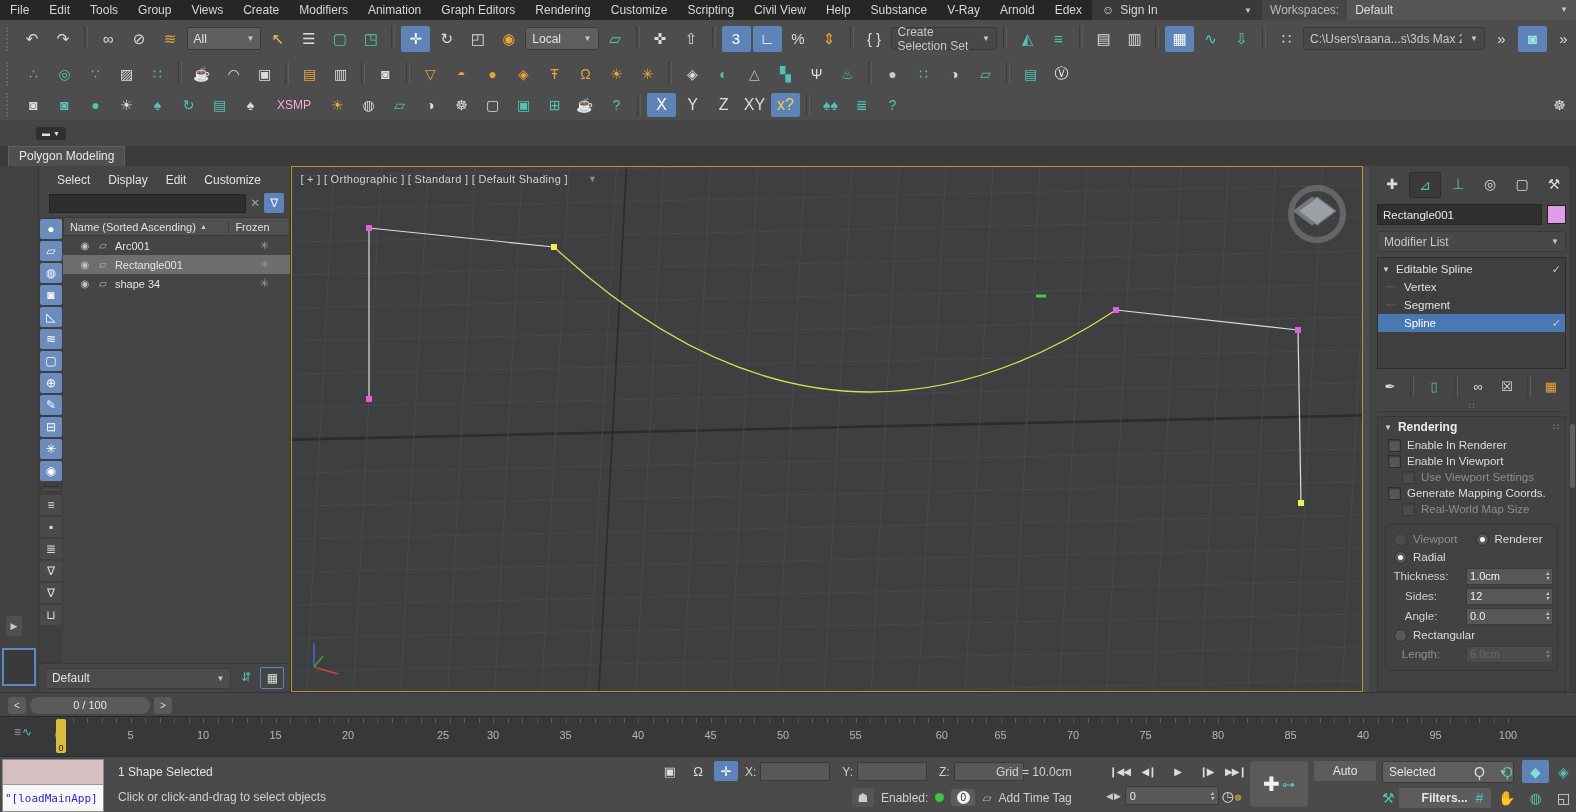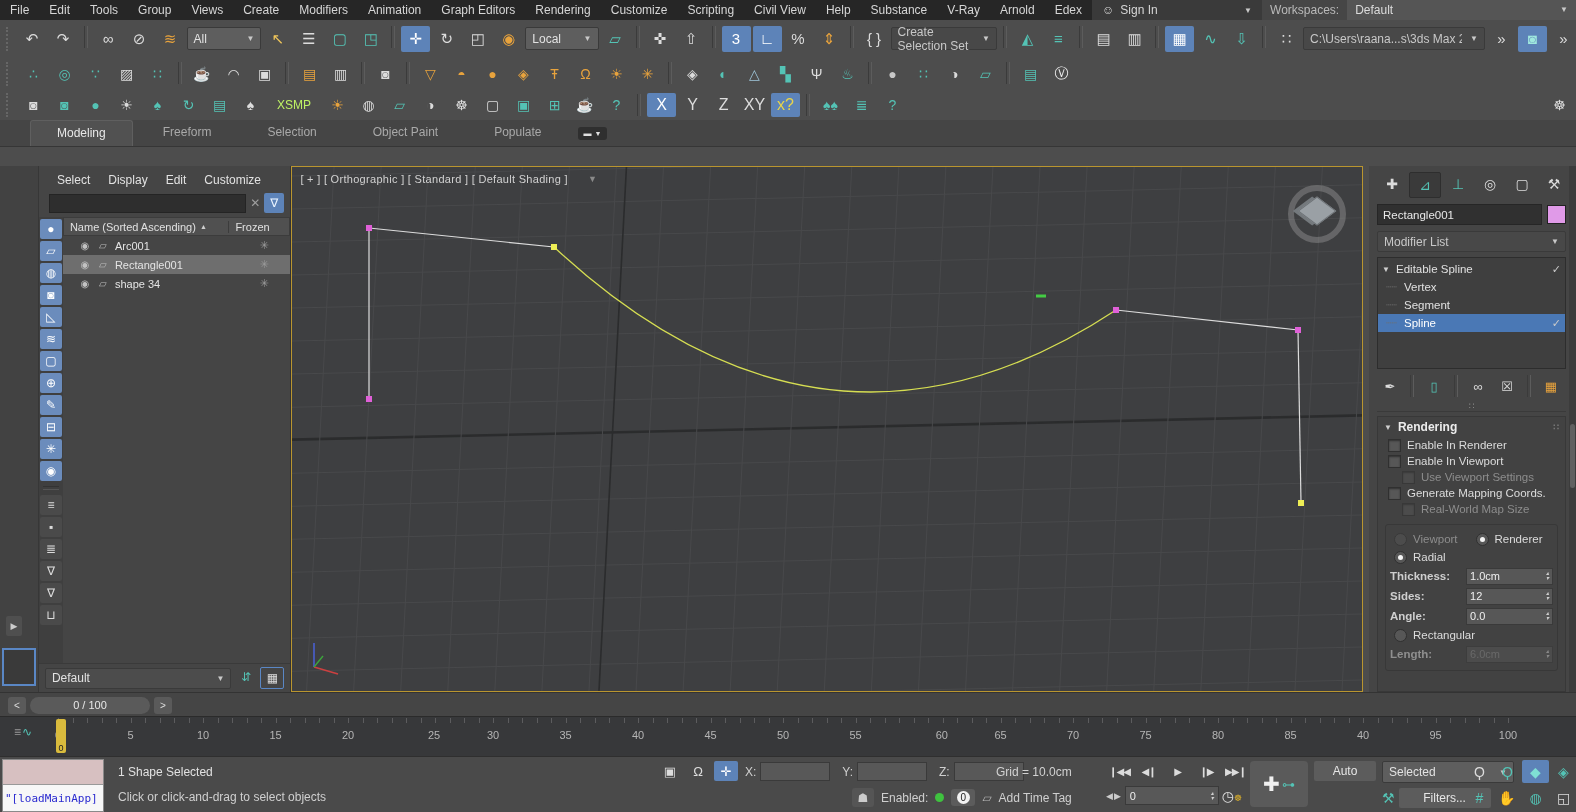--- a/index.html
+++ b/index.html
@@ -19,21 +19,21 @@
   #tb2{top:57px;height:33px;background:#4d4d4d;border-bottom:1px solid #404040;padding-left:6px;gap:2px;}
   #tb3{top:90px;height:30px;background:#4d4d4d;border-bottom:1px solid #3a3a3a;padding-left:6px;gap:2px;}
   .ibtn{min-width:27px;height:26px;display:flex;align-items:center;justify-content:center;
         color:#dcdcdc;font-size:15px;border-radius:2px;white-space:nowrap;padding:0 1px;}
   #tb2 .ibtn,#tb3 .ibtn{height:24px;font-size:14px;}
   .ibtn.on{background:#5d83b8;color:#fff;}
   .sep{width:2px;height:22px;border-left:1px solid #3b3b3b;border-right:1px solid #5c5c5c;margin:0 4px;}
   .combo{display:flex;align-items:center;background:#5e5e5e;border:1px solid #3a3a3a;border-radius:2px;
          height:21px;padding:0 6px;color:#e2e2e2;font-size:12px;}
   .combo.dark{background:#484848;color:#c8c8c8;}
-  .xsmp{color:#bef264;font-size:12px;padding:0 10px;}
+  .xsmp{color:#f9a8d4;font-size:12px;padding:0 10px;}
   .grip{width:5px;height:24px;border-left:2px dotted #666;margin-right:4px;}
   
   #rtabs{top:120px;height:26px;background:#454545;font-size:12px;border-bottom:1px solid #363636;padding-left:30px;gap:4px;}
   .rtab{padding:0 26px;line-height:25px;color:#a9a9a9;}
   .rtab.on{background:#515151;color:#e8e8e8;border:1px solid #5f5f5f;border-bottom:none;border-radius:3px 3px 0 0;}
   #rminim{display:flex;align-items:center;gap:3px;background:#2f2f2f;border-radius:3px;height:13px;padding:0 6px;color:#e0e0e0;font-size:8px;margin-left:6px;}
   #rsub{top:146px;height:20px;background:#3b3b3b;font-size:12px;}
   #polychip{margin-left:8px;background:#4f4f4f;border:1px solid #606060;border-bottom:none;padding:0 10px;line-height:19px;color:#e6e6e6;}
   
   #main{position:absolute;top:166px;left:0;width:1576px;height:526px;display:flex;}
@@ -105,21 +105,21 @@
   .chk.dis{color:#8d8d8d;}
   .cb{width:11px;height:11px;background:#575757;border:1px solid #303030;box-shadow:inset 0 1px 2px rgba(0,0,0,.45);flex:none;}
   .dis .cb{opacity:.5;}
   #groupbox{border:1px solid #383838;border-radius:3px;margin:7px 7px 0 7px;padding:5px 4px 6px 4px;}
   .rdrow{display:flex;align-items:center;gap:6px;height:18px;padding-left:4px;color:#dcdcdc;}
   .rdrow.dis{color:#8d8d8d;}
   .rd{width:11px;height:11px;border-radius:50%;background:#575757;border:1px solid #303030;flex:none;display:flex;align-items:center;justify-content:center;}
   .rd.sel::after{content:"";width:5px;height:5px;border-radius:50%;background:#f4f4f4;}
   .dis2{opacity:.5;}
   .frow{display:flex;align-items:center;height:20px;}
-  .frow .lbl{width:66px;text-align:left;color:#cfcfcf;padding-right:14px;font-weight:bold;}
+  .frow .lbl{width:66px;text-align:center;color:#cfcfcf;padding-right:14px;}
   .frow.dis .lbl,.frow.dis .fld{color:#8f8f8f;}
   .fld{display:flex;align-items:center;background:#575757;border:1px solid #3a3a3a;height:15px;padding:0 3px;font-size:11px;color:#f0f0f0;width:84px;}
   .fld .spn{display:flex;flex-direction:column;margin-left:auto;font-size:6px;line-height:5px;color:#cfcfcf;}
   #cmdscroll{position:absolute;right:0;top:0;width:7px;height:526px;background:#3c3c3c;}
   #cmdthumb{position:absolute;right:1px;top:258px;width:5px;height:64px;background:#606060;border-radius:3px;}
   
   #tlrow{top:692px;height:24px;background:#454545;border-top:1px solid #333;padding-left:8px;gap:4px;}
   .tbtn{width:18px;height:17px;background:#5a5a5a;border-radius:3px;display:flex;align-items:center;justify-content:center;color:#ddd;font-size:10px;}
   #tltrack{width:120px;height:17px;background:#5a5a5a;border-radius:9px;display:flex;align-items:center;justify-content:center;font-size:11px;color:#e8e8e8;}
   #rulerrow{top:716px;height:40px;background:#37383a;border-top:1px solid #2b2b2b;}
@@ -156,21 +156,21 @@
   #clock{font-size:14px;color:#ddd;}
   #clock b{color:#e0b32a;font-size:9px;font-weight:normal;}
   #keybtn{position:absolute;left:1250px;top:4px;width:58px;height:46px;background:#5a5a5a;border-radius:4px;display:flex;align-items:center;justify-content:center;color:#f0f0f0;font-size:20px;}
   #keybtn b{color:#54c3b5;font-size:13px;font-weight:normal;margin-left:2px;}
   #autocol{position:absolute;left:1314px;top:4px;display:flex;flex-direction:row;gap:16px;}
   .sbtn{width:62px;height:20px;background:#5c5c5c;border-radius:2px;display:flex;align-items:center;justify-content:center;color:#e6e6e6;}
   #selcol{position:absolute;left:1382px;top:4px;display:flex;flex-direction:column;gap:5px;}
   #seldd{width:118px;height:20px;}
   #filtrow{display:flex;align-items:center;gap:4px;}
   #keyfilter{color:#54c3b5;font-size:14px;}
-  #filtersbtn{width:92px;height:20px;background:#5c5c5c;border-radius:2px;display:flex;align-items:center;justify-content:center;color:#e6e6e6;}
+  #filtersbtn{width:92px;height:20px;background:#5c5c5c;border-radius:2px;display:flex;align-items:center;justify-content:center;color:#e6e6e6;font-weight:bold;}
   #navgrid{position:absolute;left:1466px;top:3px;display:grid;grid-template-columns:repeat(4,27px);grid-auto-rows:25px;gap:1px;}
   #navgrid .ibtn{min-width:25px;height:23px;font-size:14px;}
 </style>
 </head>
 <body>
 
 <div id="app">
 
   <div class="row" id="menubar">
     <div style="display:flex">
@@ -367,32 +367,27 @@
     <div style="display:flex;gap:2px">
 
     <span class="ibtn" style="color: rgb(84, 195, 181);">♠♠</span>
         <span class="ibtn" style="color: rgb(84, 195, 181);">≣</span>
         <span class="ibtn" style="color: rgb(84, 195, 181);">?</span>
       </div>
     <span class="ibtn" style="margin-left:auto;margin-right:8px">☸</span>
   </div>
 
   <div class="row" id="rtabs">
-    <div style="display:flex;gap:4px">
-
-    <span class="rtab on">Modeling</span>
-        <span class="rtab">Freeform</span>
-        <span class="rtab">Selection</span>
-        <span class="rtab">Object Paint</span>
-        <span class="rtab">Populate</span>
-      </div>
     <span id="rminim">
       <span>▬</span>
       <span style="font-size:7px">▼</span>
     </span>
+  </div>
+  <div class="row" id="rsub">
+    <span id="polychip">Polygon Modeling</span>
   </div>
 
   <div id="main">
 
     <div id="leftstrip">
       <div id="expandbtn">▶</div>
       <div id="layoutpreview"></div>
     </div>
 
     <div id="explorer">
@@ -850,21 +845,21 @@
         <div class="tick" style="left: 1450px;"></div>
         <div class="tick" style="left: 1464.5px;"></div>
         <div class="tick" style="left: 1479px;"></div>
         <div class="tick" style="left: 1493.5px;"></div>
         <div class="tick" style="left: 1508px;"></div>
         <div class="ticklbl" style="left: 58px;">0</div>
         <div class="ticklbl" style="left: 130.5px;">5</div>
         <div class="ticklbl" style="left: 203px;">10</div>
         <div class="ticklbl" style="left: 275.5px;">15</div>
         <div class="ticklbl" style="left: 348px;">20</div>
-        <div class="ticklbl" style="left: 434px;">25</div>
+        <div class="ticklbl" style="left: 443px;">25</div>
         <div class="ticklbl" style="left: 493px;">30</div>
         <div class="ticklbl" style="left: 565.5px;">35</div>
         <div class="ticklbl" style="left: 638px;">40</div>
         <div class="ticklbl" style="left: 710.5px;">45</div>
         <div class="ticklbl" style="left: 783px;">50</div>
         <div class="ticklbl" style="left: 855.5px;">55</div>
         <div class="ticklbl" style="left: 928px; text-align: right;">60</div>
         <div class="ticklbl" style="left: 1000.5px;">65</div>
         <div class="ticklbl" style="left: 1073px;">70</div>
         <div class="ticklbl" style="left: 1145.5px;">75</div>

